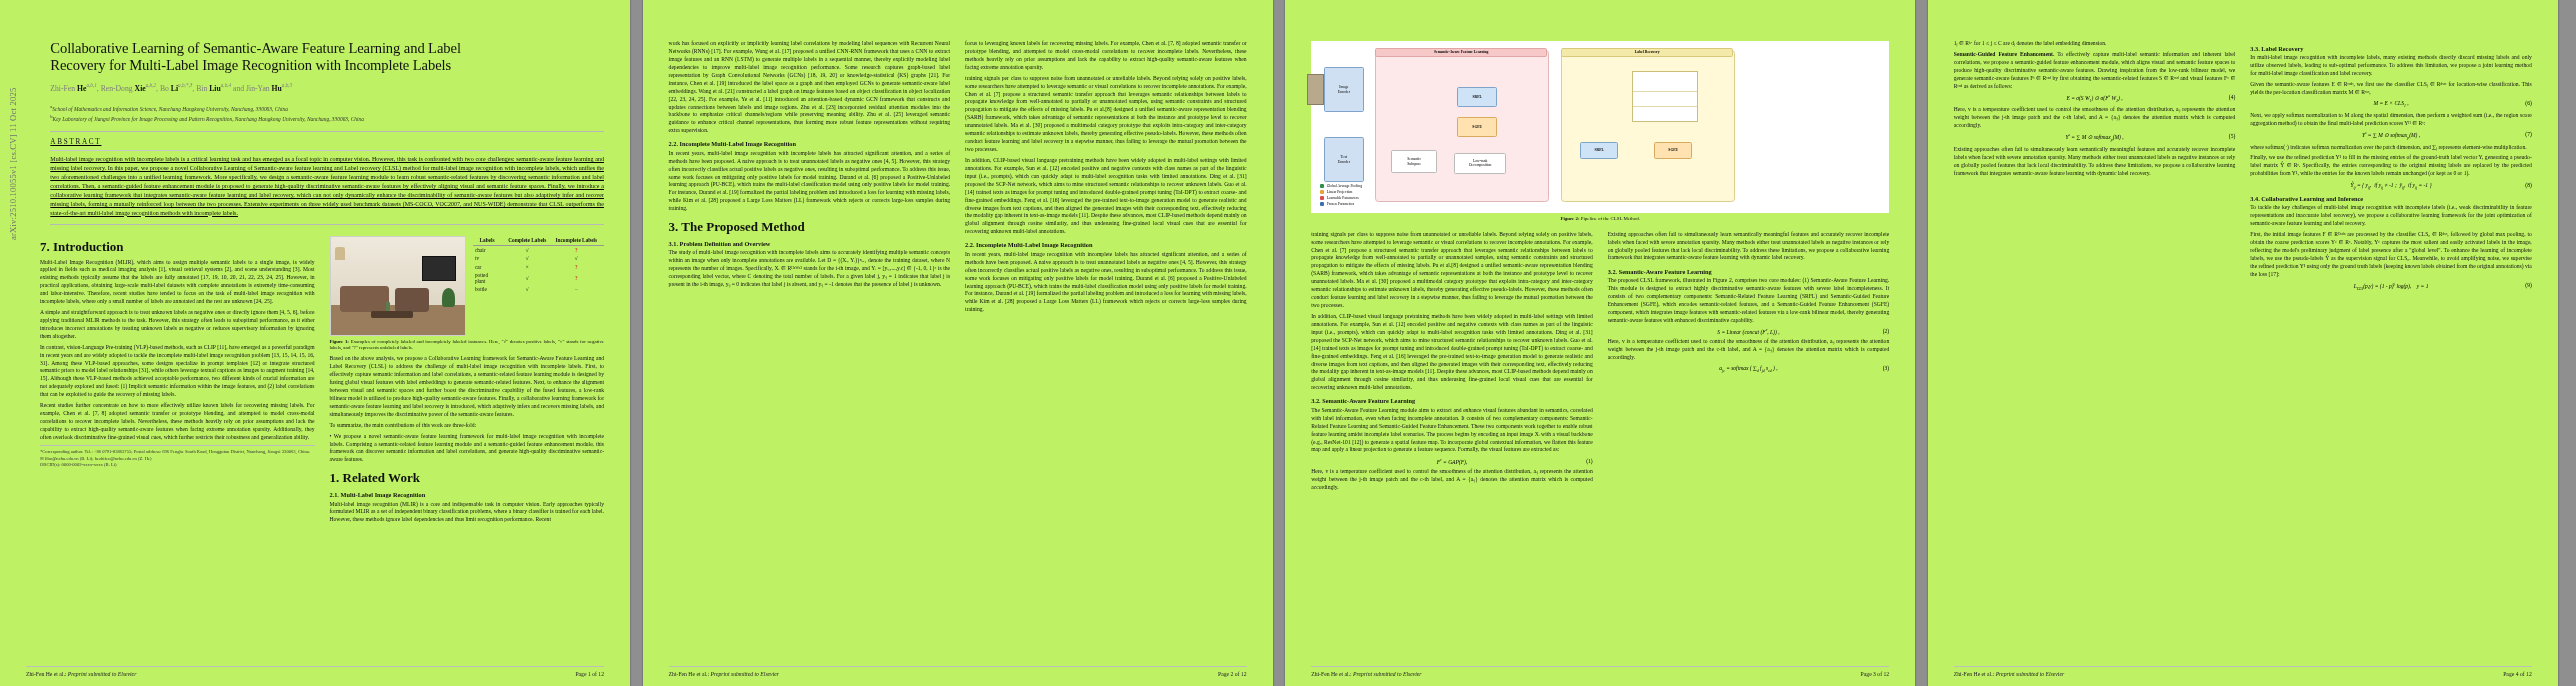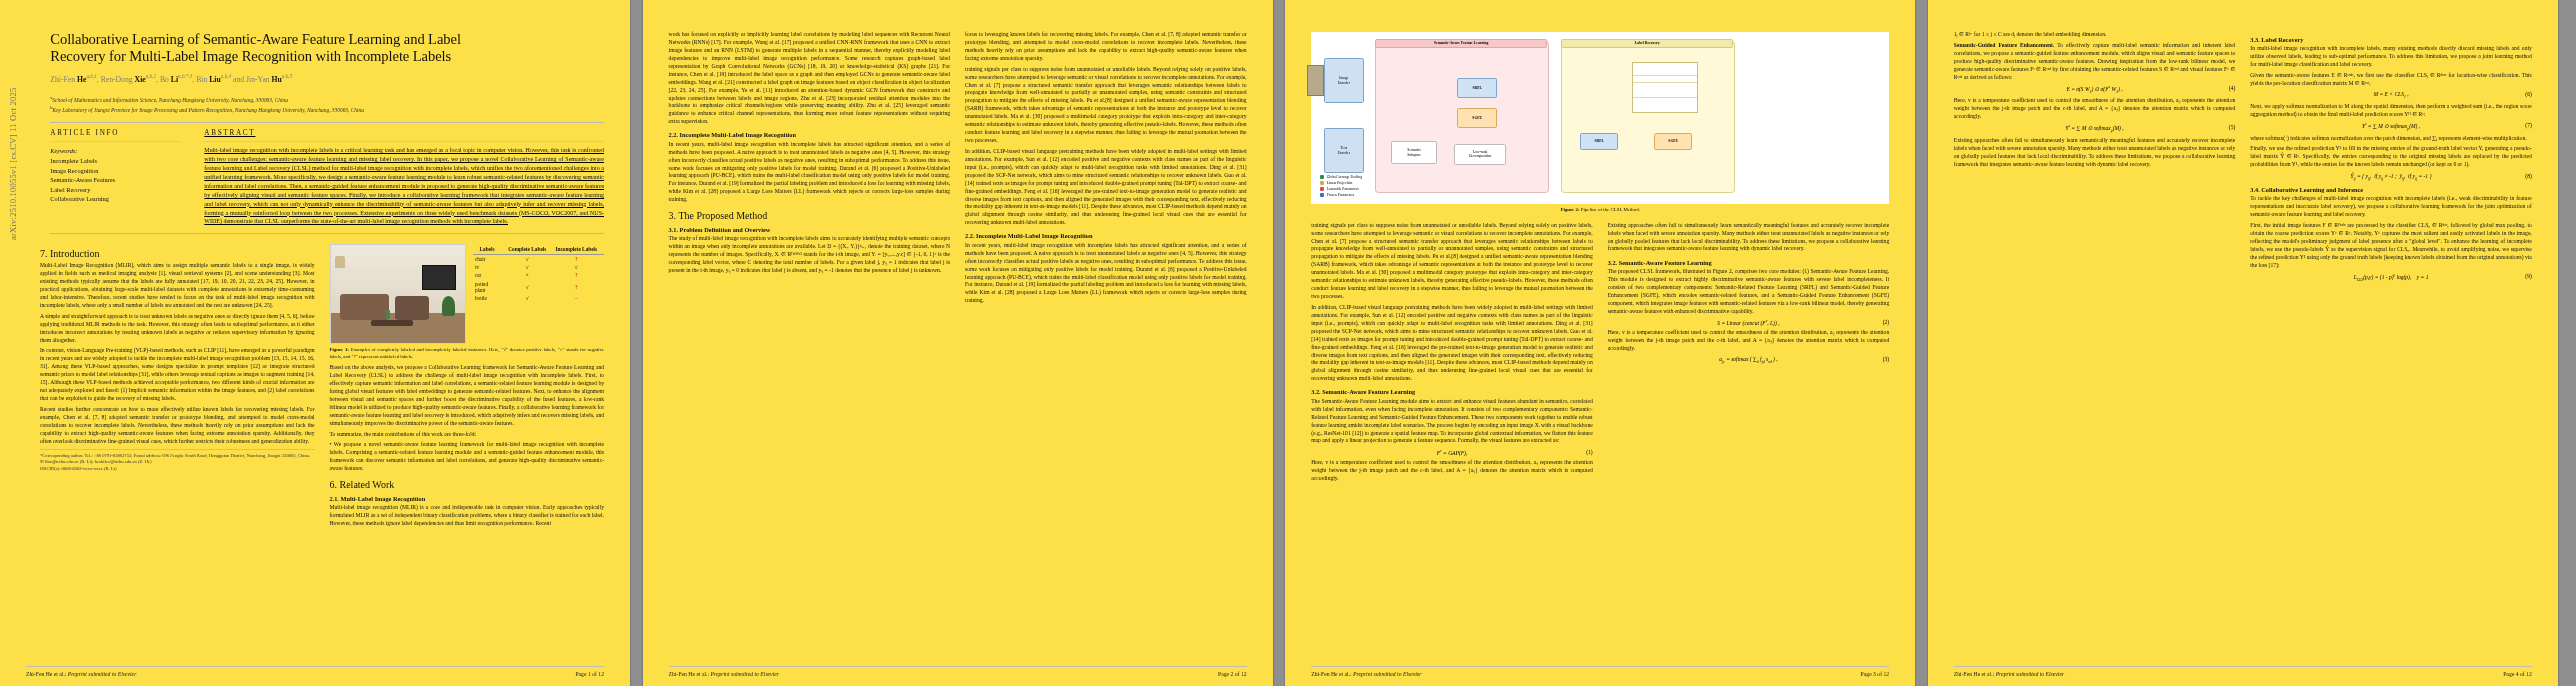--- a/index.html
+++ b/index.html
@@ -1,19 +1,19 @@
 <!DOCTYPE html>
 <html style="font-size:9.2px"><head>
 <meta charset="utf-8">
 <style>
   html,body{margin:0;padding:0;background:#9a9a9a;}
   body{font-family:"Liberation Serif", serif;}
   .viewer{width:2576px;height:687px;display:flex;gap:12.6px;padding:0;box-sizing:border-box;background:#8f8f8f;}
-  .page{position:relative;background:#fde047;width:630px;height:687px;box-sizing:border-box;
-        padding:31px 26px 17px 26px;overflow:hidden;box-shadow:0 0 1.7px rgba(0,0,0,.45);}
+  .page{position:relative;background:#bef264;width:630px;height:687px;box-sizing:border-box;
+        padding:40px 26px 17px 26px;overflow:hidden;box-shadow:0 0 1.7px rgba(0,0,0,.45);}
   .page.first{padding-left:40px;}
   
   .arxiv-stamp{position:absolute;left:8px;top:240px;transform:rotate(-90deg);transform-origin:left top;
       white-space:nowrap;color:#6f6f6f;font-size:8.6px;letter-spacing:0.2px;font-family:"Liberation Serif",serif;}
   
   .title{font-size:14.6px;line-height:1.18;font-weight:400;color:#111;margin:0 0 8px 0;letter-spacing:-0.1px;}
   .authors{font-size:7.7px;color:#7d7d7d;margin:0 0 8px 0;line-height:1.4;}
   .authors b{color:#111;font-weight:700;}
   .authors sup{font-size:5.2px;font-style:italic;}
   .affil{font-size:5.4px;font-style:italic;color:#333;line-height:1.6;margin:0;}
@@ -23,21 +23,21 @@
   .infohead{display:flex;gap:23px;}
   .colA{width:131px;flex:0 0 131px;}
   .colB{flex:1;text-decoration:underline;}
   .sechead{font-size:7.2px;letter-spacing:1.7px;color:#111;margin:0 0 3.4px 0;}
   .kw{font-size:6.3px;line-height:1.52;color:#111;}
   .kw .it{font-style:italic;}
   .abs{font-size:6px;line-height:1.48;color:#111;text-align:justify;hyphens:auto;}
   
   .body2{display:flex;gap:15px;margin-top:8px;}
   .col{flex:1;min-width:0;}
-  h2.num{font-size:10px;font-weight:400;margin:5.7px 0 3.4px 0;color:#111;}
+  h2.num{font-size:13px;font-weight:700;margin:5.7px 0 3.4px 0;color:#111;}
   h3.num{font-size:6.3px;font-weight:700;margin:5.2px 0 2.3px 0;color:#111;}
   p.t{font-size:5.6px;line-height:1.42;text-align:justify;margin:0 0 2.9px 0;color:#111;hyphens:auto;}
   p.t b{font-weight:700;}
   .foot{position:absolute;left:26px;right:26px;bottom:10.3px;}
   .foot .line{border-top:0.6px solid #bdbdbd;margin-bottom:3.4px;}
   .foot .row{display:flex;justify-content:space-between;font-size:5.7px;color:#222;}
   .foot .row .it{font-style:italic;}
   .fnote{font-size:4.6px;line-height:1.4;color:#333;border-top:0.6px solid #bdbdbd;padding-top:2.9px;margin-top:3.4px;}
   
   .fig1{margin:2.3px 0 3.4px 0;}
@@ -86,32 +86,20 @@
         <span>Collaborative Learning of Semantic-Aware Feature Learning and Label</span><br>
         <span>Recovery for Multi-Label Image Recognition with Incomplete Labels</span>
       </div>
       <div class="authors" id="authors-slot">Zhi-Fen <b>He</b><sup>a,b,1</sup>,  Ren-Dong <b>Xie</b><sup>a,b,2</sup>,  Bo <b>Li</b><sup>a,b,*,3</sup>,  Bin <b>Liu</b><sup>a,b,4</sup> and  Jin-Yan <b>Hu</b><sup>a,b,5</sup></div>
       <div class="affil"><sup>a</sup><span>School of Mathematics and Information Science, Nanchang Hangkong University, Nanchang, 330063, China</span></div>
       <div class="affil"><sup>b</sup><span>Key Laboratory of Jiangxi Province for Image Processing and Pattern Recognition, Nanchang Hangkong University, Nanchang, 330063, China</span></div>
 
       <div class="rule"></div>
 
       <div class="infohead">
-        <div class="colA">
-          <div class="sechead">ARTICLE INFO</div>
-          <div class="rule-thin"></div>
-          <div class="kw">
-            <div class="it">Keywords:</div>
-            <div>Incomplete Labels</div>
-            <div>Image Recognition</div>
-            <div>Semantic-Aware Features</div>
-            <div>Label Recovery</div>
-            <div>Collaborative Learning</div>
-          </div>
-        </div>
         <div class="colB">
           <div class="sechead">ABSTRACT</div>
           <div class="rule-thin"></div>
           <div class="abs">Multi-label image recognition with incomplete labels is a critical learning task and has emerged as a focal topic in computer vision. However, this task is confronted with two core challenges: semantic-aware feature learning and missing label recovery. In this paper, we propose a novel Collaborative Learning of Semantic-aware feature learning and Label recovery (CLSL) method for multi-label image recognition with incomplete labels, which unifies the two aforementioned challenges into a unified learning framework. More specifically, we design a semantic-aware feature learning module to learn robust semantic-related features by discovering semantic information and label correlations. Then, a semantic-guided feature enhancement module is proposed to generate high-quality discriminative semantic-aware features by effectively aligning visual and semantic feature spaces. Finally, we introduce a collaborative learning framework that integrates semantic-aware feature learning and label recovery, which can not only dynamically enhance the discriminability of semantic-aware features but also adaptively infer and recover missing labels, forming a mutually reinforced loop between the two processes. Extensive experiments on three widely used benchmark datasets (MS-COCO, VOC2007, and NUS-WIDE) demonstrate that CLSL outperforms the state-of-the-art multi-label image recognition methods with incomplete labels.</div>
         </div>
       </div>
       <div class="rule"></div>
     </div>
 
     <div class="body2">
@@ -176,21 +164,21 @@
               </table>
           </div>
           <div class="cap">
             <b>Figure 1:</b><span> Examples of completely labeled and incompletely labeled instances. Here, "√" denotes positive labels, "×" stands for negative labels, and "?" represents unlabeled labels.</span>
           </div>
         </div>
 
         <p class="t">Based on the above analysis, we propose a Collaborative Learning framework for Semantic-Aware Feature Learning and Label Recovery (CLSL) to address the challenge of multi-label image recognition with incomplete labels. First, to effectively capture semantic information and label correlations, a semantic-related feature learning module is designed by fusing global visual features with label embeddings to generate semantic-related features. Next, to enhance the alignment between visual and semantic spaces and further boost the discriminative capability of the fused features, a low-rank bilinear model is utilized to produce high-quality semantic-aware features. Finally, a collaborative learning framework for semantic-aware feature learning and label recovery is introduced, which adaptively infers and recovers missing labels, and simultaneously improves the discriminative power of the semantic-aware features.</p>
         <p class="t">To summarize, the main contributions of this work are three-fold:</p>
         <p class="t">• We propose a novel semantic-aware feature learning framework for multi-label image recognition with incomplete labels. Comprising a semantic-related feature learning module and a semantic-guided feature enhancement module, this framework can discover semantic information and label correlations, and generate high-quality discriminative semantic-aware features.</p>
-        <h2 class="num">6. Related Work</h2>
+        <h2 class="num">1. Related Work</h2>
         <h3 class="num">2.1. Multi-Label Image Recognition</h3>
         <p class="t">Multi-label image recognition (MLIR) is a core and indispensable task in computer vision. Early approaches typically formulated MLIR as a set of independent binary classification problems, where a binary classifier is trained for each label. However, these methods ignore label dependencies and thus limit recognition performance. Recent</p>
       </div>
     </div>
 
     <div class="foot">
       <div class="line"></div>
       <div class="row">
         <div>
           <span>Zhi-Fen He et al.:</span>

